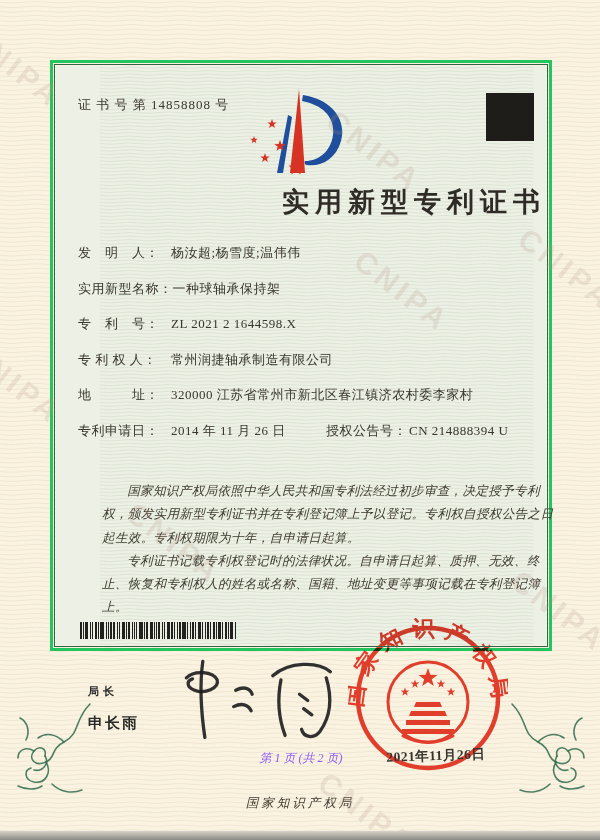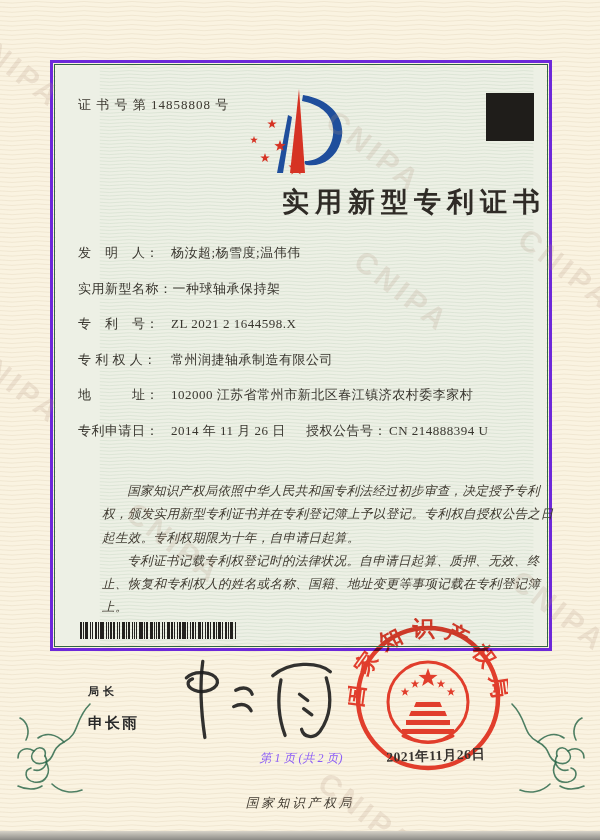--- a/index.html
+++ b/index.html
@@ -1,42 +1,42 @@
 <!DOCTYPE html>
 <html><head>
 <meta charset="utf-8">
 <style>
   html,body{margin:0;padding:0;}
   .page{position:relative;width:600px;height:840px;background:#faf3e1;overflow:hidden;
         font-family:"Liberation Serif","DejaVu Serif",serif;}
   .bg-lines{position:absolute;left:0;top:0;width:600px;height:840px;z-index:0;}
   
   .frame{position:absolute;left:50px;top:60px;width:502px;height:591px;box-sizing:border-box;
-         border:3px solid #6d28d9;z-index:2;}
+         border:3px solid #22c55e;z-index:2;}
   .frame::before{content:"";position:absolute;inset:1px;border:1px solid #2e6648;z-index:3;pointer-events:none;}
   .panel{position:absolute;inset:3px;background:#edf0e5;overflow:visible;}
   .panel-lines{position:absolute;left:0;top:0;width:100%;height:100%;}
   
   .cert-no{position:absolute;left:22px;top:30px;font-size:13px;letter-spacing:1px;color:#3b372f;}
   .logo{position:absolute;left:179px;top:19px;width:130px;height:92px;}
   .logo .wedge{fill:#d63324;}
   .logo .sliver,.logo .pshape{fill:#1f4e9c;}
   .logo polygon[data-star]{fill:#d63324;}
   .qr{position:absolute;left:430px;top:27px;width:48px;height:48px;shape-rendering:crispEdges;}
   .qr rect{fill:#1f1d1a;}
   .title{position:absolute;top:106px;width:100%;text-align:right;font-size:27px;font-weight:bold;
          letter-spacing:6px;color:#2f2b26;margin-top:12px;}
   
   .fields{position:absolute;left:22px;top:178px;width:455px;font-size:13px;color:#39362f;}
   .frow{height:22px;margin-bottom:13.6px;white-space:nowrap;}
   .lbl{display:inline-block;min-width:93px;letter-spacing:.5px;}
   .val{letter-spacing:.5px;}
   .grant{position:relative;}
   .grant2{position:absolute;left:228px;top:0;}
-  .grant2 .lbl2{letter-spacing:.5px;margin-right:2px;}
+  .grant2 .lbl2{letter-spacing:.5px;margin-right:2px;margin-left:20px;}
   
   .paras{position:absolute;left:21px;top:414px;width:452px;font-size:12.6px;line-height:1.85;
          color:#3f3a30;font-style:italic;letter-spacing:.3px;margin-left:25px;}
   .paras p{margin:0;text-indent:2em;}
   
   .barcode{position:absolute;left:24px;top:556px;width:158px;height:17px;}
   .barcode rect{fill:#23211e;}
   .signer-title{position:absolute;left:32px;top:618px;font-family:"Liberation Sans","DejaVu Sans",sans-serif;
                 font-weight:bold;font-size:11px;letter-spacing:4px;color:#2a2a2a;}
   .signer-name{position:absolute;left:32px;top:648px;font-family:"Liberation Sans","DejaVu Sans",sans-serif;
@@ -673,21 +673,21 @@
         <div class="frow">
           <span class="lbl">实用新型名称：</span><span class="val">一种球轴承保持架</span>
         </div>
         <div class="frow">
           <span class="lbl">专　利　号：</span><span class="val">ZL 2021 2 1644598.X</span>
         </div>
         <div class="frow">
           <span class="lbl">专 利 权 人：</span><span class="val">常州润捷轴承制造有限公司</span>
         </div>
         <div class="frow">
-          <span class="lbl">地　　　址：</span><span class="val">102000 江苏省常州市新北区春江镇济农村委李家村</span>
+          <span class="lbl">地　　　址：</span><span class="val">320000 江苏省常州市新北区春江镇济农村委李家村</span>
         </div>
         <div class="frow grant">
           <span class="lbl">专利申请日：</span><span class="val">2014 年 11 月 26 日</span>
           <span class="grant2"><span class="lbl2">授权公告号：</span><span class="val">CN 214888394 U</span></span>
         </div>
       </div>
 
       <div class="paras">
         <p>国家知识产权局依照中华人民共和国专利法经过初步审查，决定授予专利权，颁发实用新型专利证书并在专利登记簿上予以登记。专利权自授权公告之日起生效。专利权期限为十年，自申请日起算。</p>
         <p>专利证书记载专利权登记时的法律状况。自申请日起算、质押、无效、终止、恢复和专利权人的姓名或名称、国籍、地址变更等事项记载在专利登记簿上。</p>

